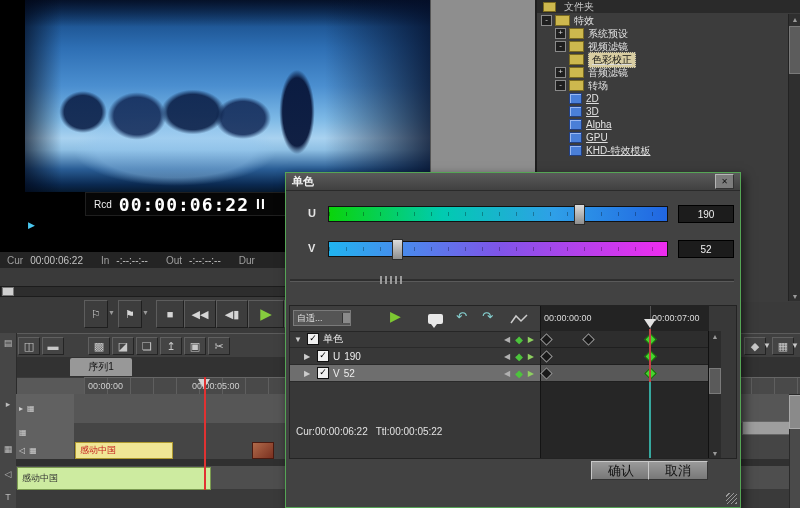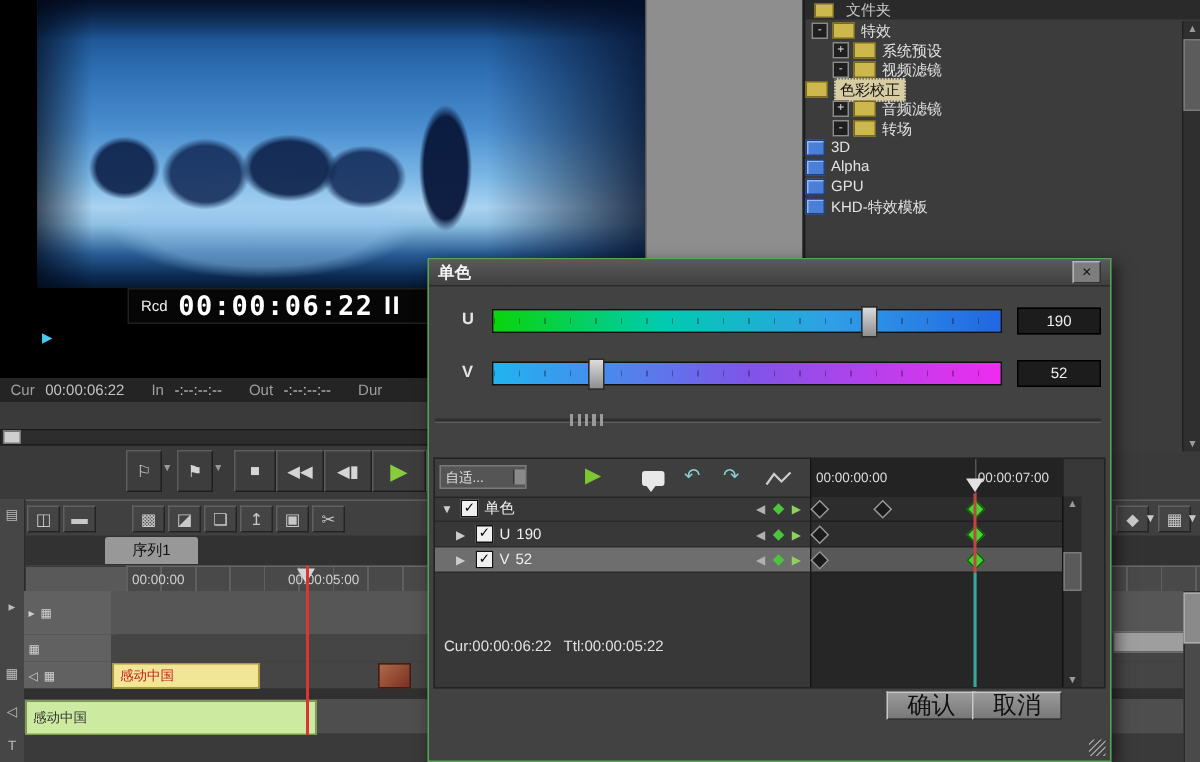--- a/index.html
+++ b/index.html
@@ -19,21 +19,21 @@
       radial-gradient(ellipse 130px 46px at 150px 150px, rgba(150,200,240,.45) 0 60%, transparent 78%),
       linear-gradient(90deg, rgba(0,5,20,.65) 0, transparent 9%),
       linear-gradient(270deg, rgba(4,14,40,.8) 0, transparent 26%),
       linear-gradient(180deg, rgba(4,10,28,.85) 0, transparent 14%),
       linear-gradient(180deg,#0e3c74 0%,#2e6fb4 25%,#4b8fd0 45%,#7db9e6 62%,#a9d2f0 72%,#8fc0e4 78%,#2a5e96 88%,#0b2a52 96%,#06192f 100%);}
   .pv-tc{left:85px;top:192px;width:218px;height:22px;background:#060606;border:1px solid #1f1f1f;
          display:flex;align-items:center;gap:7px;padding:0 8px;}
   .pv-tc .rcd{font-size:10px;color:#f0f0f0;}
   .pv-tc .digits{font-family:"DejaVu Sans Mono","Liberation Mono",monospace;font-weight:bold;
                  font-size:18px;color:#ffffff;letter-spacing:1px;}
-  .pv-tc .pause{font-size:17px;font-weight:bold;color:#fff;letter-spacing:1px;}
+  .pv-tc .pause{font-size:14px;font-weight:bold;color:#fff;letter-spacing:1px;}
   .pv-marker{left:28px;top:220px;color:#4ac8f0;font-size:9px;}
 
   
   .gray-strip{left:430px;top:0;width:105px;height:172px;background:#8e8e8e;border-left:1px solid #555;}
 
   
   .infobar{left:0;top:252px;width:430px;height:16px;background:#242424;color:#c4c4c4;
            display:flex;align-items:center;font-size:10px;}
   .infobar .lab{color:#9f9f9f;}
   .infobar span{margin-left:7px;}
@@ -75,21 +75,21 @@
   .vscroll{left:789px;top:394px;width:11px;height:114px;background:#4a4a4a;border:1px solid #2a2a2a;}
   .vthumb{left:789px;top:395px;width:11px;height:32px;background:#8a8a8a;border:1px solid #aaa;}
   .lightbar{left:742px;top:421px;width:46px;height:12px;background:#9e9e9e;border:1px solid #666;}
 
   
   .browser{left:535px;top:0;width:265px;height:302px;background:#3c3c3c;border-left:2px solid #1e1e1e;}
   .b-title{left:0;top:0;width:265px;height:13px;background:#2a2a2a;color:#c8c8c8;font-size:10px;
            display:flex;align-items:center;gap:4px;padding-left:6px;box-sizing:border-box;}
   .tree{left:0;top:14px;width:250px;}
   .tree-row{display:flex;align-items:center;height:13px;cursor:default;}
-  .lvl0{padding-left:4px;} .lvl1{padding-left:18px;} .lvl2{}
+  .lvl0{padding-left:4px;} .lvl1{padding-left:18px;} .lvl2{padding-left:32px;text-decoration:underline;}
   .exp{width:9px;height:9px;border:1px solid #8a8a8a;background:#1f1f1f;color:#ddd;font-size:8px;
        line-height:8px;text-align:center;margin-right:3px;flex:0 0 auto;}
   .fold{width:13px;height:9px;background:#cdb84e;border:1px solid #7a6a20;margin-right:4px;flex:0 0 auto;}
   .fxic{width:11px;height:9px;background:#4a7fd8;border:1px solid #223f80;box-shadow:inset 1px 1px 0 #9ab8f0;margin-right:4px;flex:0 0 auto;}
   .tlabel{color:#e2e2e2;font-size:10px;}
   .tlabel.sel{background:#d8cda2;color:#101010;padding:0 3px;border:1px dotted #666;}
   .b-scroll{left:788px;top:14px;width:12px;height:287px;background:#2f2f2f;border-left:1px solid #222;}
   .b-arrow{width:12px;height:10px;color:#9a9a9a;font-size:7px;display:flex;align-items:center;justify-content:center;}
   .b-thumb{left:789px;top:26px;width:10px;height:46px;background:#5c5c5c;border:1px solid #7a7a7a;}
 
@@ -147,21 +147,21 @@
               background:#1a1a1a;border:1px solid #999;}
   .kf-diamond.active{background:#46d42e;border-color:#145a0a;}
   .kf-ph{position:absolute;top:23px;width:2px;height:129px;
          background:linear-gradient(180deg,#c24444 0 53px,#36a89e 53px 100%);}
   .kf-tri{position:absolute;top:13px;width:0;height:0;border-left:6px solid transparent;
           border-right:6px solid transparent;border-top:9px solid #e2e2e2;}
   .kf-scroll{left:418px;top:25px;width:12px;height:127px;background:#2c2c2c;border-left:1px solid #111;}
   .kf-sth{left:419px;top:62px;width:10px;height:24px;background:#5a5a5a;border:1px solid #7a7a7a;}
   .kf-status{left:6px;top:120px;font-size:10px;color:#e2e2e2;display:flex;gap:8px;}
   .dlg-btn{top:288px;width:58px;height:17px;background:linear-gradient(#9a9a9a,#787878);
-           border:1px solid;border-color:#c8c8c8 #333 #333 #c8c8c8;color:#111;font-size:16px;
+           border:1px solid;border-color:#c8c8c8 #333 #333 #c8c8c8;color:#111;font-size:13px;
            display:flex;align-items:center;justify-content:center;}
   .dlg-grip{right:3px;bottom:3px;width:11px;height:11px;
             background:repeating-linear-gradient(135deg,transparent 0 2px,#9a9a9a 2px 3px);}
 </style>
 </head>
 <body>
 
 <div id="screen">
 
   <div class="a" id="preview">
@@ -308,20 +308,24 @@
       </div>
       <div class="tree-row lvl1">
         <span class="exp">+</span>
         <span class="fold"></span>
         <span class="tlabel">音频滤镜</span>
       </div>
       <div class="tree-row lvl1">
         <span class="exp">-</span>
         <span class="fold"></span>
         <span class="tlabel">转场</span>
+      </div>
+      <div class="tree-row lvl2">
+        <span class="fxic"></span>
+        <span class="tlabel">2D</span>
       </div>
       <div class="tree-row lvl2">
         <span class="fxic"></span>
         <span class="tlabel">3D</span>
       </div>
       <div class="tree-row lvl2">
         <span class="fxic"></span>
         <span class="tlabel">Alpha</span>
       </div>
       <div class="tree-row lvl2">

